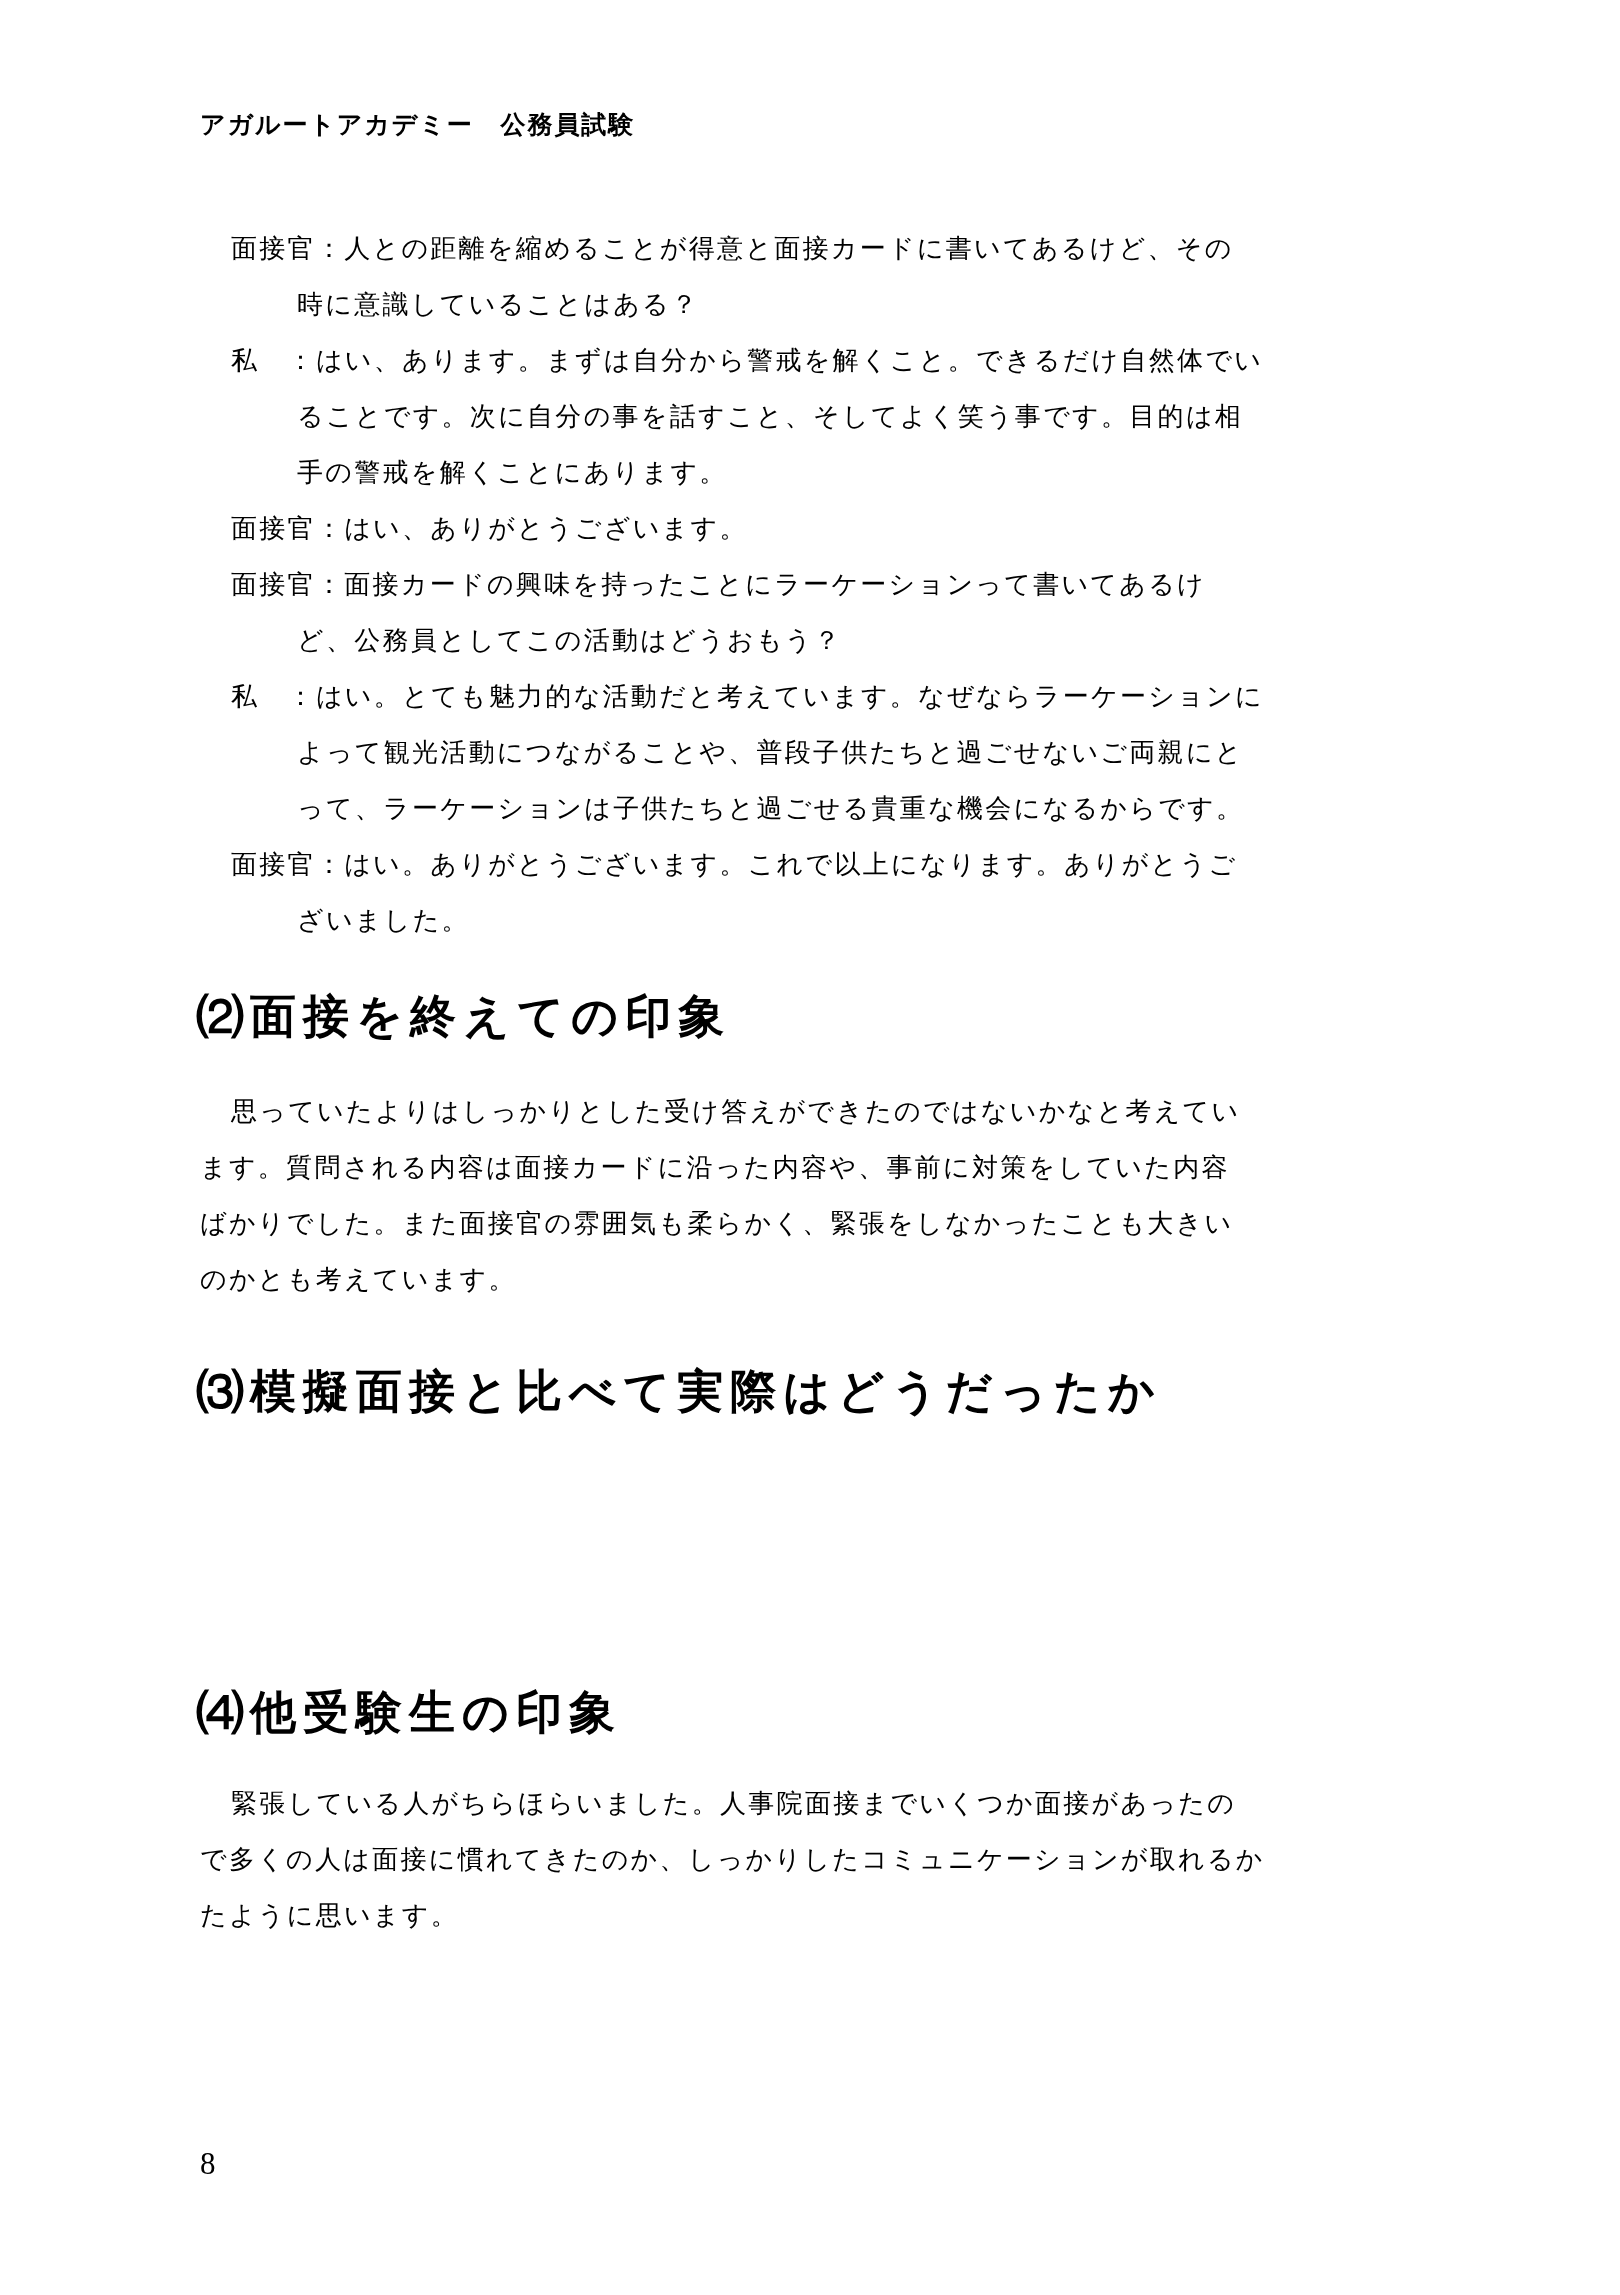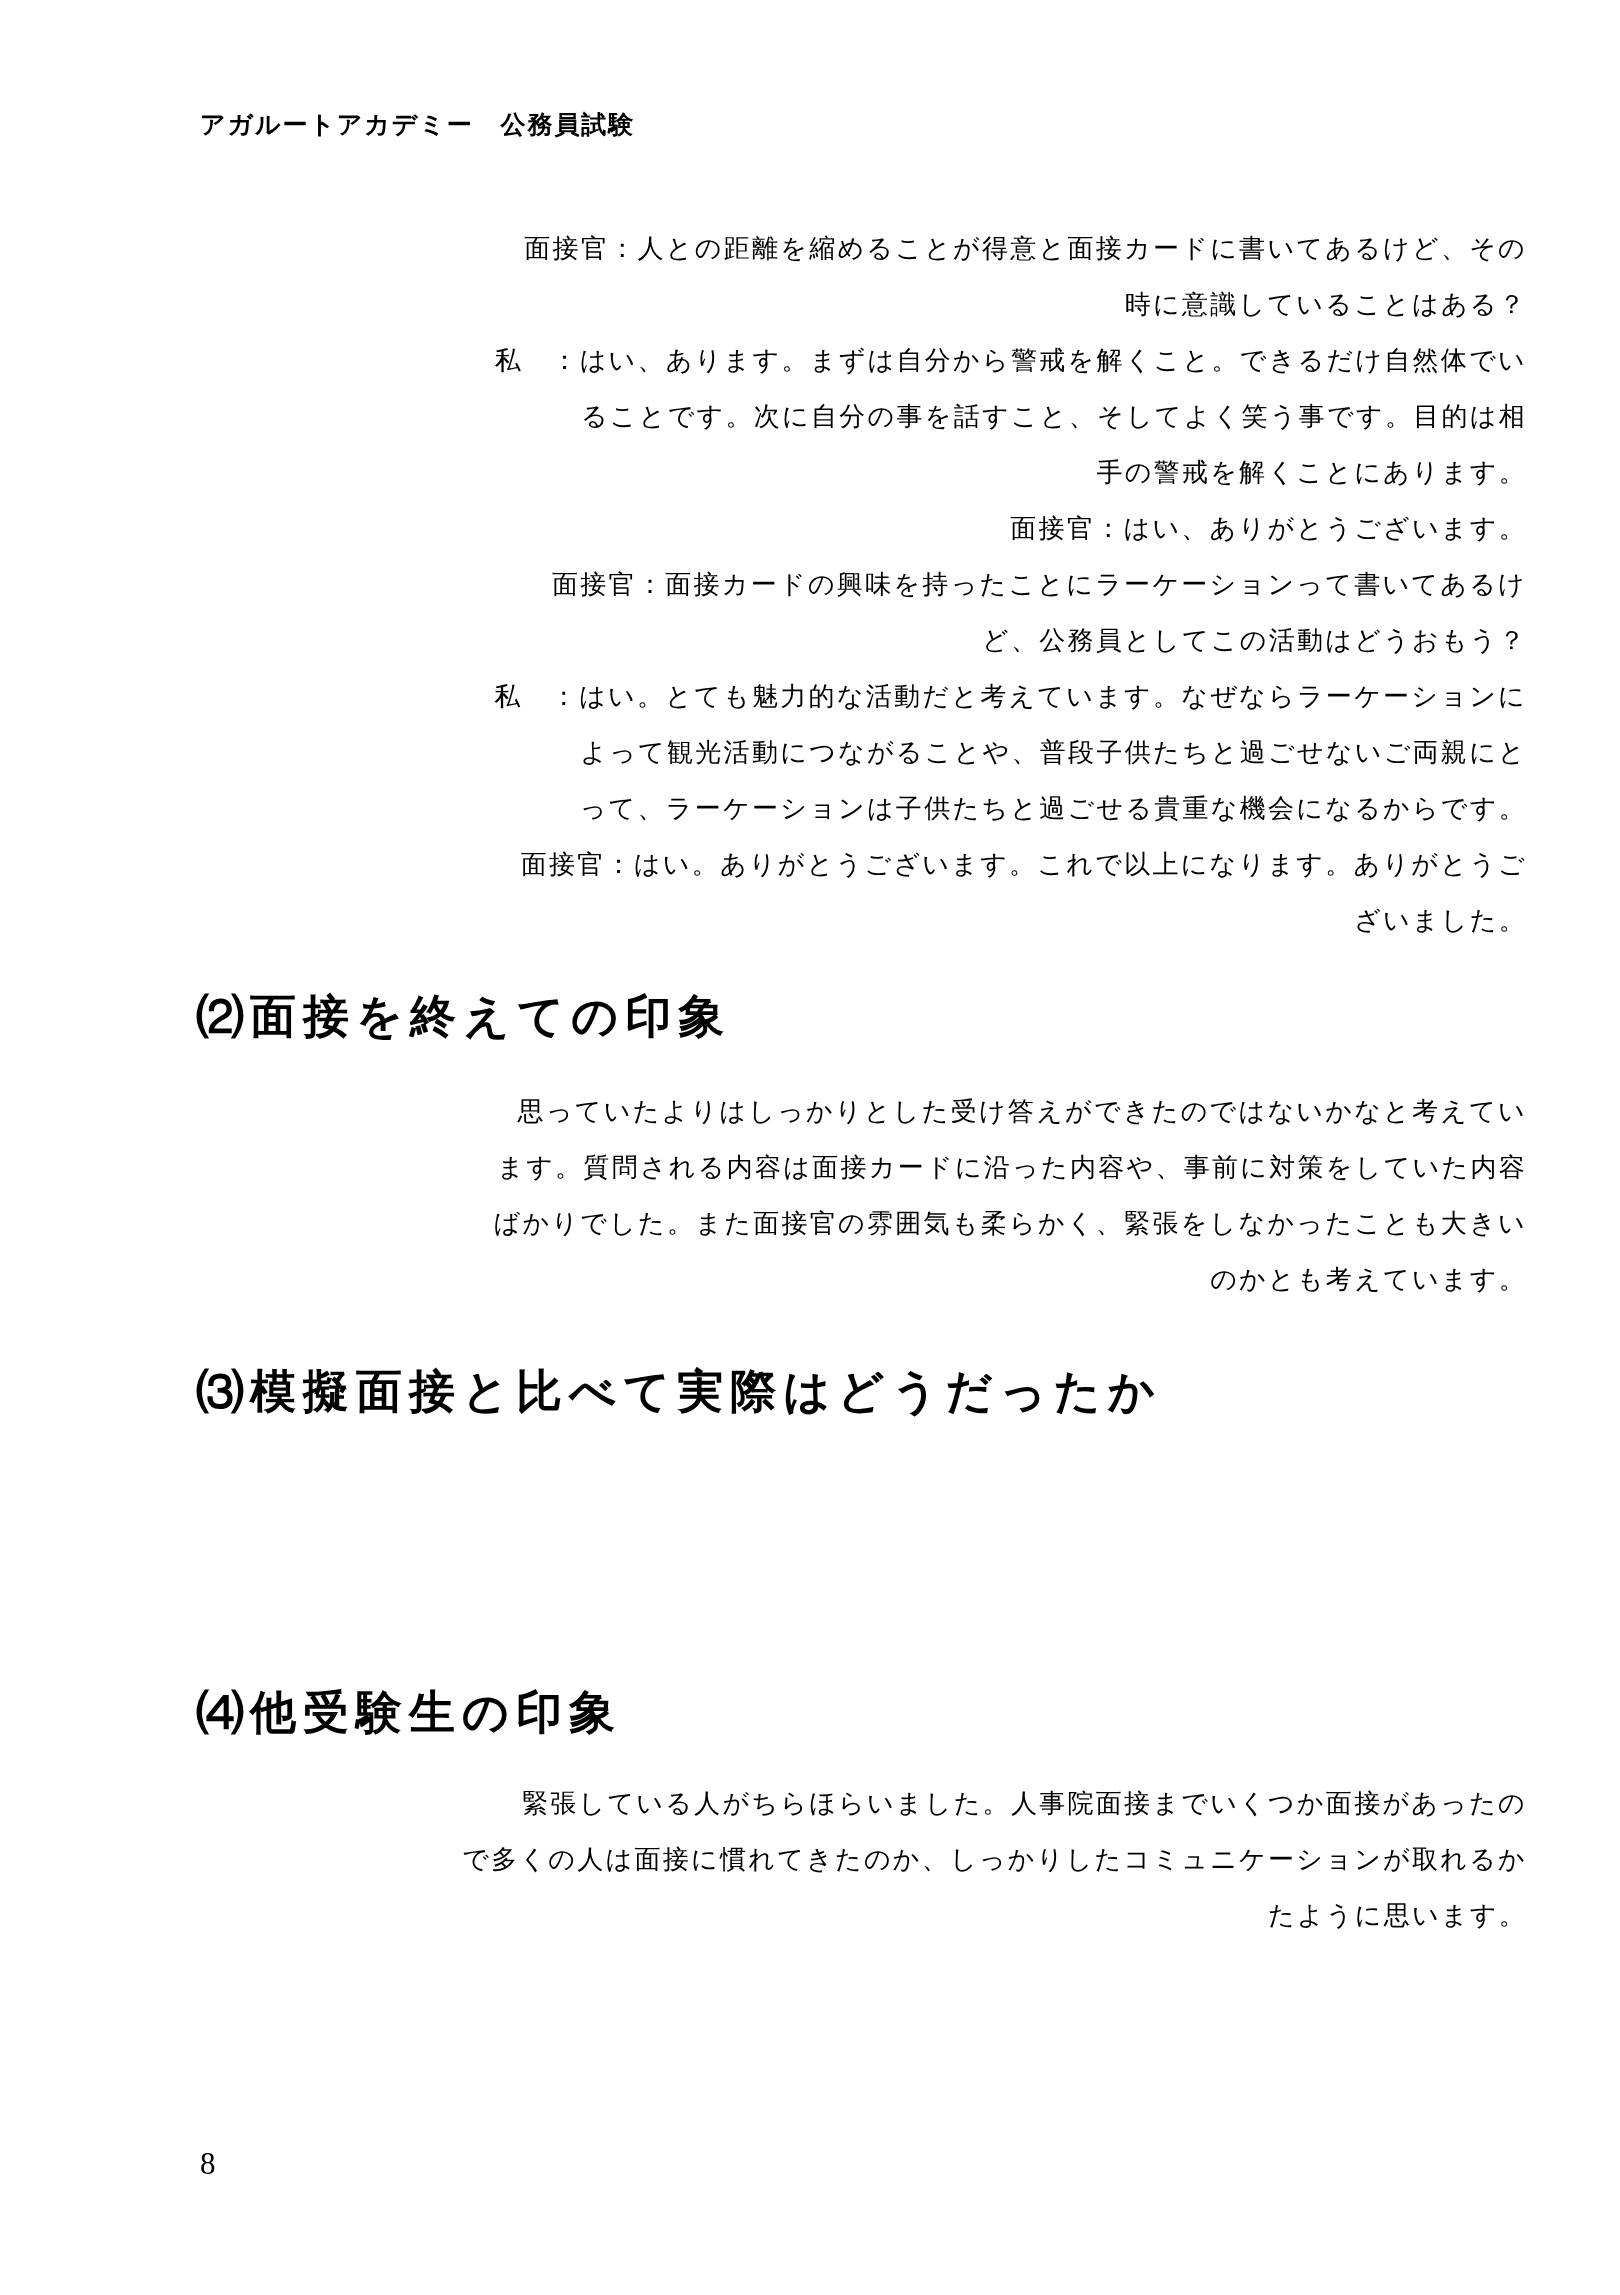--- a/index.html
+++ b/index.html
@@ -7,21 +7,20 @@
     padding: 0;
     background: #ffffff;
   }
   .page {
     position: relative;
     width: 1620px;
     height: 2295px;
     background: #ffffff;
     color: #000000;
     overflow: hidden;
-    text-align: right;
   }
   .header {
     position: absolute;
     left: 200px;
     top: 110px;
     font-family: "Liberation Sans", "DejaVu Sans", sans-serif;
     font-weight: 600;
     font-size: 25px;
     letter-spacing: 1.9px;
     line-height: 29px;
@@ -35,21 +34,21 @@
     font-size: 26px;
     letter-spacing: 2.3px;
     line-height: 56px;
     white-space: pre;
   }
   .textblock .line {
     height: 56px;
     white-space: pre;
   }
   .dialogue .line.speaker { margin-left: 31px; }
-  .dialogue .line.cont    { margin-left: 57px; }
+  .dialogue .line.cont    { margin-left: 97px; }
   .para .line:first-child { margin-left: 31px; }
   .heading {
     position: absolute;
     left: 197px;
     font-family: "Liberation Sans", "DejaVu Sans", sans-serif;
     font-weight: 900;
     font-size: 46px;
     letter-spacing: 7px;
     line-height: 46px;
     white-space: pre;

